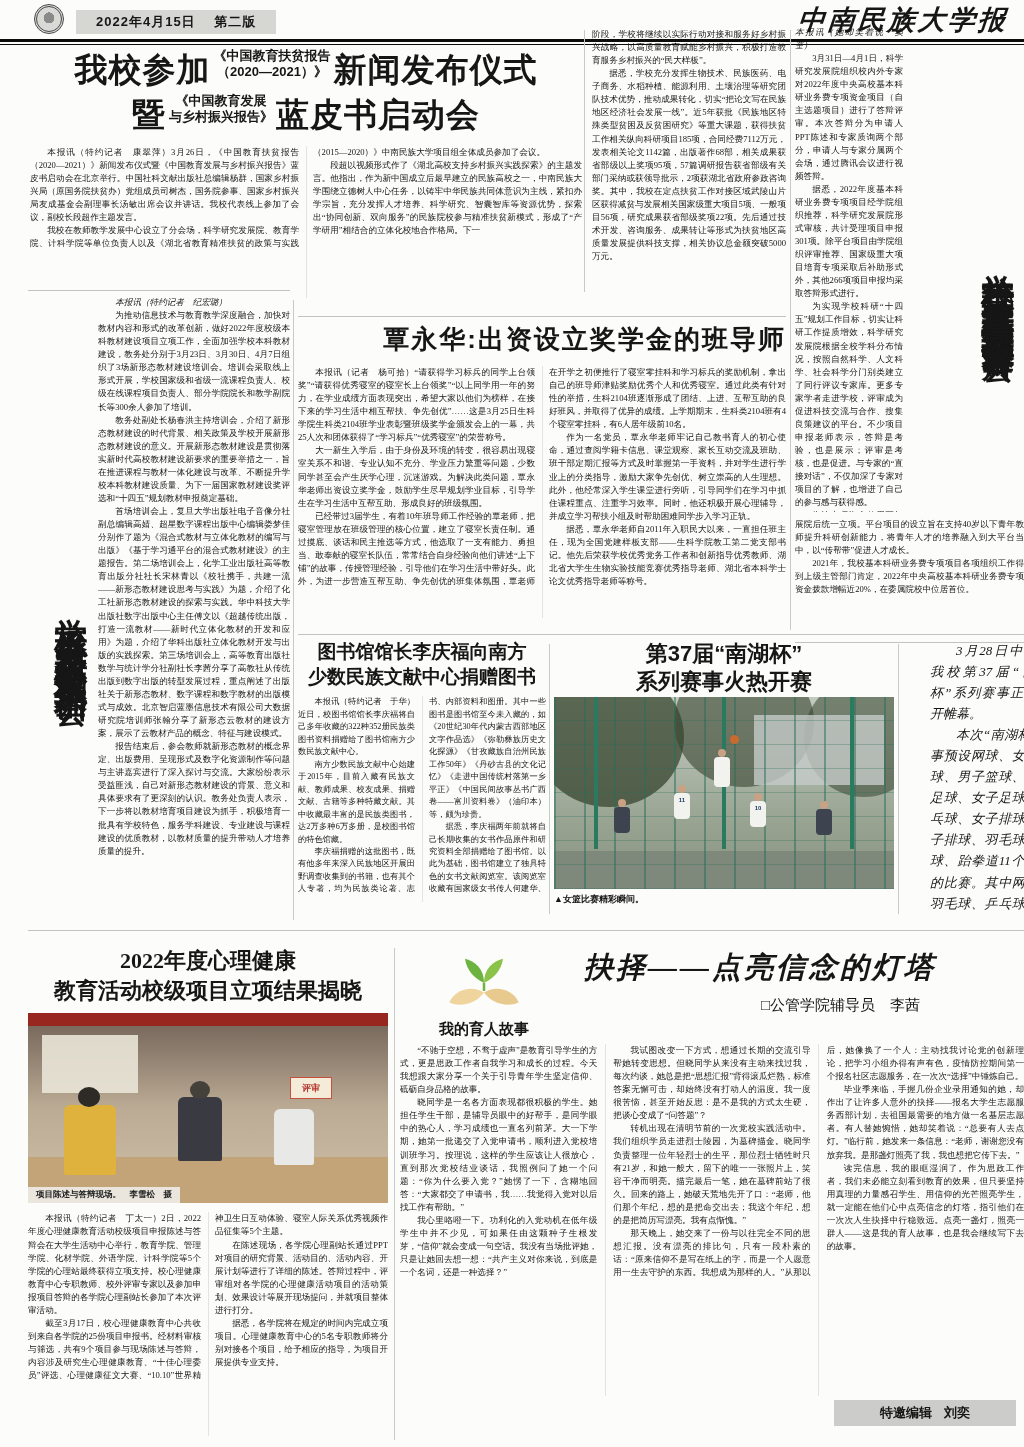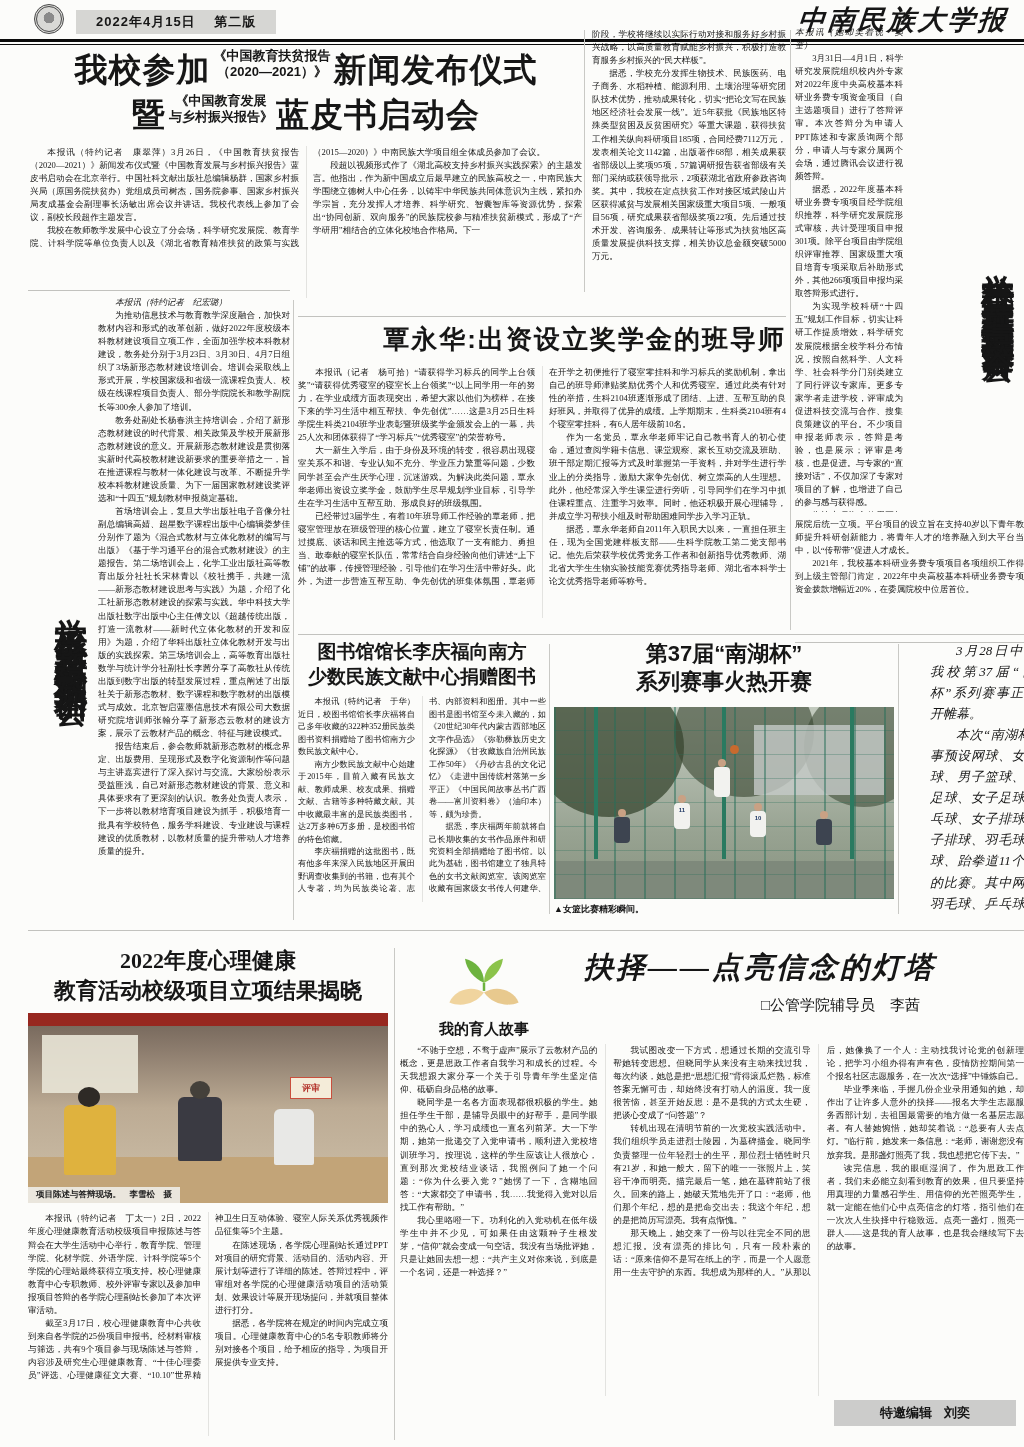--- a/index.html
+++ b/index.html
@@ -56,21 +56,21 @@
   .tan-h { text-align:right; font-size:26px; font-weight:900; letter-spacing:2px; margin-bottom:9px;
            font-family:"Liberation Sans",sans-serif; }
   .tan-cols { height:252px; }
   
   .lib { position:absolute; left:298px; top:640px; width:248px; height:280px; }
   .lib-h { text-align:center; font-size:19px; font-weight:900; line-height:1.3; margin-bottom:7px;
            font-family:"Liberation Sans",sans-serif; }
   .lib-cols { height:206px; font-size:8.2px; }
   
   .nanhu { position:absolute; left:554px; top:640px; width:340px; height:278px; }
-  .nanhu-h { text-align:center; font-size:22px; font-weight:900; line-height:1.25; margin-bottom:12px;
+  .nanhu-h { text-align:center; font-size:22px; font-weight:900; line-height:1.25; margin-bottom:2px;
              font-family:"Liberation Sans",sans-serif; }
   .bb { position:relative; width:340px; height:192px; overflow:hidden;
         background:linear-gradient(180deg,#c2cabe 0%,#aeb7a9 35%,#98a392 65%,#87927f 100%); }
   .bb-bldg { position:absolute; right:10px; top:18px; width:130px; height:70px; background:#c6cac8; opacity:.8; }
   .bb-tree { position:absolute; border-radius:50%; background:#37452f; opacity:.75; }
   .bb-t1 { left:-20px; top:-30px; width:150px; height:140px; }
   .bb-t2 { left:120px; top:-40px; width:140px; height:130px; opacity:.6; }
   .bb-t3 { right:-30px; top:-20px; width:120px; height:120px; opacity:.55; }
   .bb-fence { position:absolute; inset:0;
       background:repeating-linear-gradient(90deg, rgba(38,110,88,.5) 0 2px, transparent 2px 30px),
@@ -297,21 +297,21 @@
       <path d="M90 62 C80 48 62 46 50 54 C60 68 78 72 92 66 Z" fill="#e8c98e"></path>
     </svg>
     <div class="slogo-label">我的育人故事</div>
   </div>
   <div class="shead">
     <div class="shead-title">抉择——点亮信念的灯塔</div>
     <div class="shead-byl">□公管学院辅导员　李茜</div>
   </div>
 
   <div class="sbody t cols3">
-    <p>“不驰于空想，不骛于虚声”展示了云教材产品的概念，更是思政工作者自我学习和成长的过程。今天我想跟大家分享一个关于引导青年学生坚定信仰、砥砺自身品格的故事。</p>
+    <p>“不驰于空想，不骛于虚声”是教育引导学生的方式，更是思政工作者自我学习和成长的过程。今天我想跟大家分享一个关于引导青年学生坚定信仰、砥砺自身品格的故事。</p>
     <p>晓同学是一名各方面表现都很积极的学生。她担任学生干部，是辅导员眼中的好帮手，是同学眼中的热心人，学习成绩也一直名列前茅。大一下学期，她第一批递交了入党申请书，顺利进入党校培训班学习。按理说，这样的学生应该让人很放心，直到那次党校结业谈话，我照例问了她一个问题：“你为什么要入党？”她愣了一下，含糊地回答：“大家都交了申请书，我……我觉得入党对以后找工作有帮助。”</p>
     <p>我心里咯噔一下。功利化的入党动机在低年级学生中并不少见，可如果任由这颗种子生根发芽，“信仰”就会变成一句空话。我没有当场批评她，只是让她回去想一想：“共产主义对你来说，到底是一个名词，还是一种选择？”</p>
     <p>我试图改变一下方式，想通过长期的交流引导帮她转变思想。但晓同学从来没有主动来找过我，每次约谈，她总是把“思想汇报”背得滚瓜烂熟，标准答案无懈可击，却始终没有打动人的温度。我一度很苦恼，甚至开始反思：是不是我的方式太生硬，把谈心变成了“问答题”？</p>
     <p>转机出现在清明节前的一次党校实践活动中。我们组织学员走进烈士陵园，为墓碑描金。晓同学负责整理一位年轻烈士的生平，那位烈士牺牲时只有21岁，和她一般大，留下的唯一一张照片上，笑容干净而明亮。描完最后一笔，她在墓碑前站了很久。回来的路上，她破天荒地先开了口：“老师，他们那个年纪，想的是把命交出去；我这个年纪，想的是把简历写漂亮。我有点惭愧。”</p>
     <p>那天晚上，她交来了一份与以往完全不同的思想汇报。没有漂亮的排比句，只有一段朴素的话：“原来信仰不是写在纸上的字，而是一个人愿意用一生去守护的东西。我想成为那样的人。”从那以后，她像换了一个人：主动找我讨论党的创新理论，把学习小组办得有声有色，疫情防控期间第一个报名社区志愿服务，在一次次“选择”中锤炼自己。</p>
     <p>毕业季来临，手握几份企业录用通知的她，却作出了让许多人意外的抉择——报名大学生志愿服务西部计划，去祖国最需要的地方做一名基层志愿者。有人替她惋惜，她却笑着说：“总要有人去点灯。”临行前，她发来一条信息：“老师，谢谢您没有放弃我。是那盏灯照亮了我，我也想把它传下去。”</p>
     <p>读完信息，我的眼眶湿润了。作为思政工作者，我们未必能立刻看到教育的效果，但只要坚持用真理的力量感召学生、用信仰的光芒照亮学生，就一定能在他们心中点亮信念的灯塔，指引他们在一次次人生抉择中行稳致远。点亮一盏灯，照亮一群人——这是我的育人故事，也是我会继续写下去的故事。</p>
   </div>
 
   <div class="edbox">

